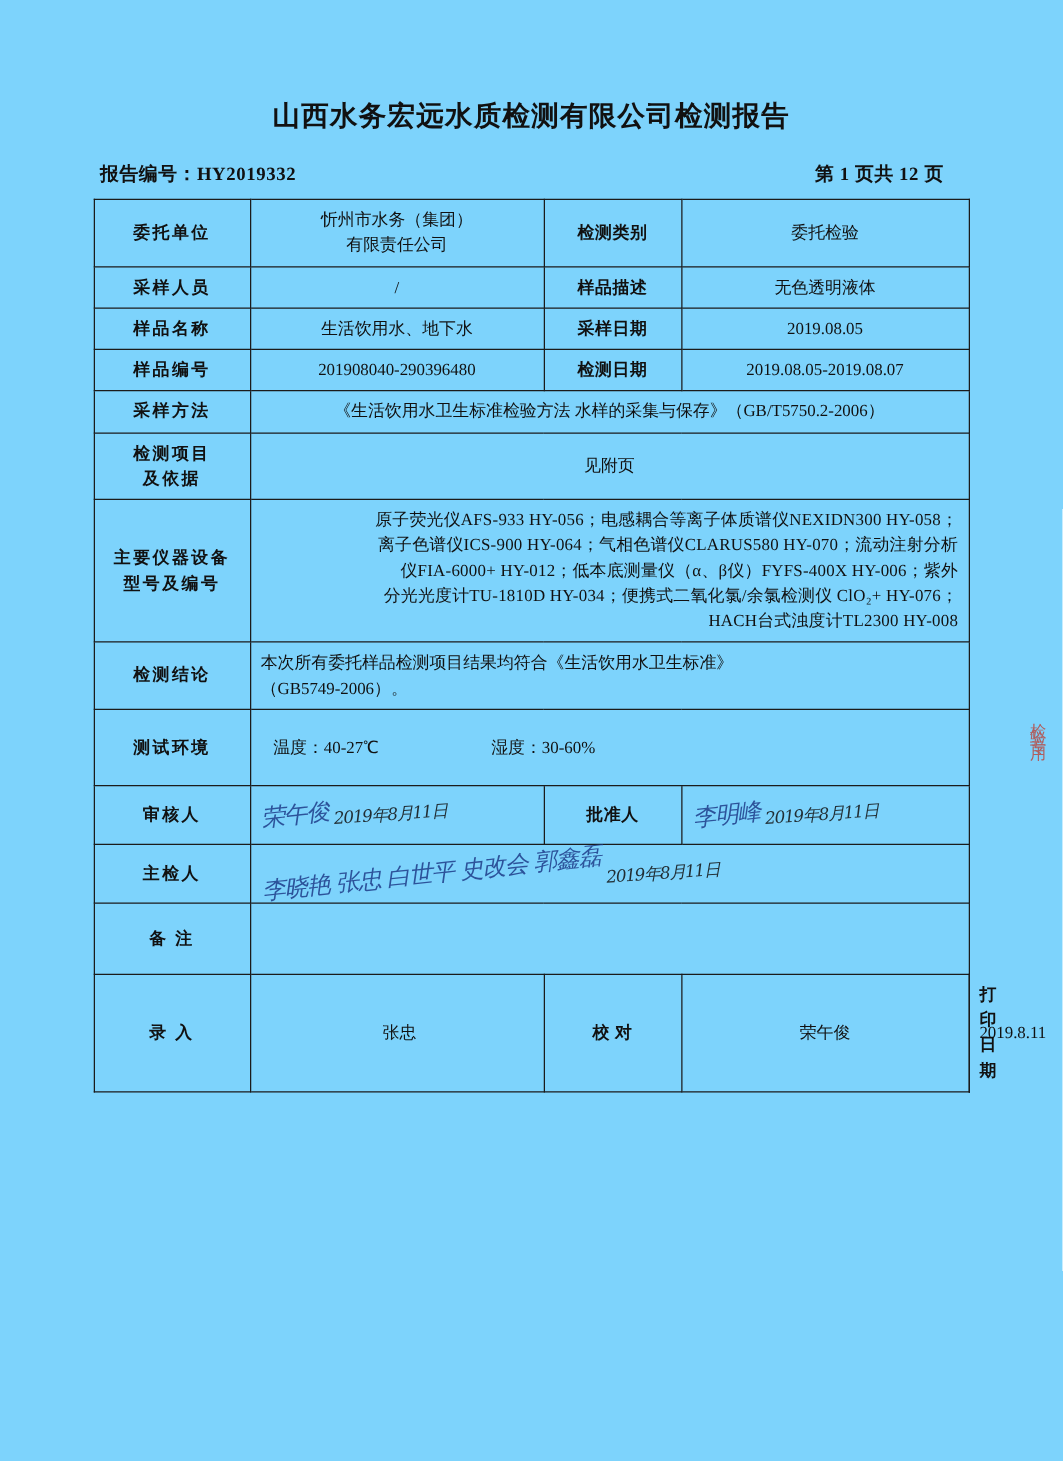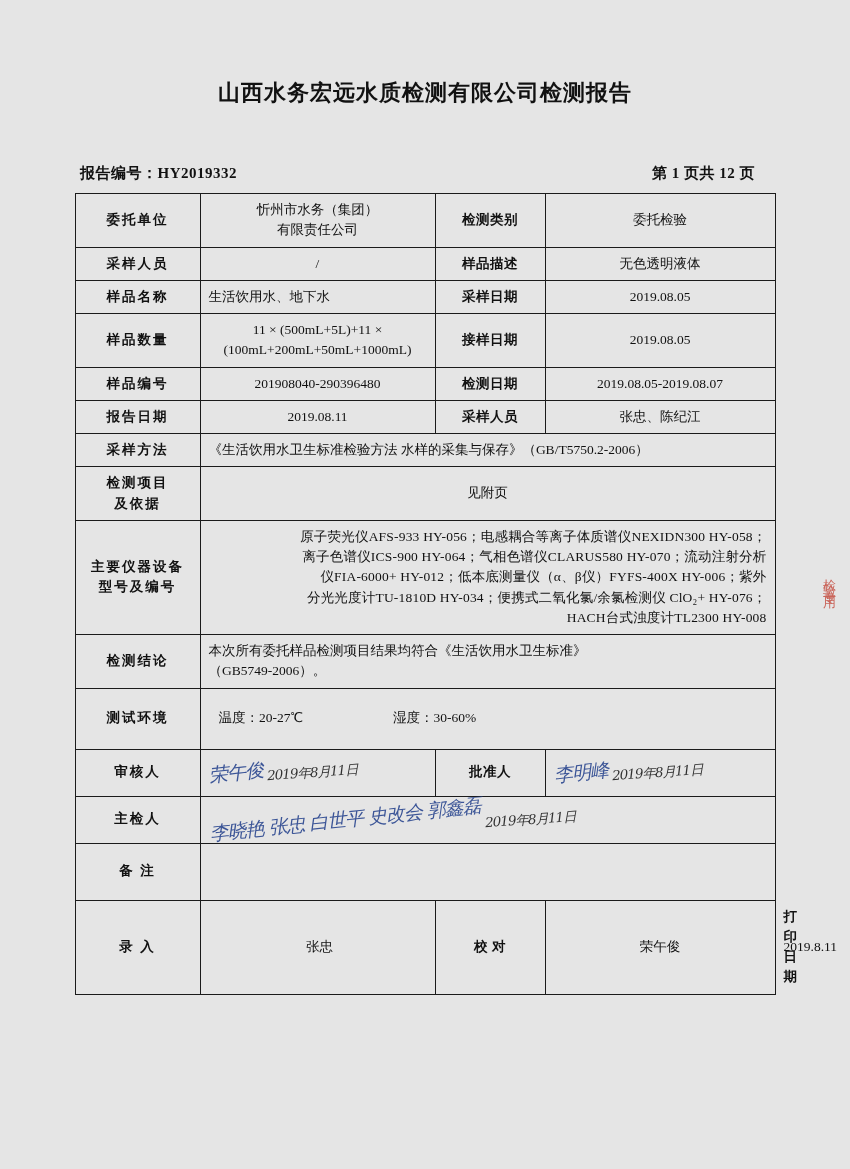--- a/index.html
+++ b/index.html
@@ -13,39 +13,39 @@
     font-family: "Liberation Serif", serif;
     color: #111;
     position: relative;
     overflow: hidden;
   }
   .page {
     position: absolute;
     top: 0; left: 0;
     width: 850px;
     height: 1169px;
-    background: #e5e5e5;
+    background: #7dd3fc;
   }
   .title {
     text-align: center;
     font-size: 22px;
     font-weight: bold;
     letter-spacing: 1px;
     margin-top: 78px;
     font-family: "DejaVu Sans", sans-serif;
   }
   .meta-row {
     display: flex;
     justify-content: space-between;
     align-items: baseline;
     margin: 22px 95px 10px 80px;
     font-size: 15px;
     font-weight: bold;
   }
-  .meta-row .left { letter-spacing: 0.5px; margin-top: 34px; }
+  .meta-row .left { letter-spacing: 0.5px; }
   .meta-row .right { letter-spacing: 0.5px; }
 
   table.report {
     border-collapse: collapse;
     width: 700px;
     margin: 0 auto;
     table-layout: fixed;
   }
   table.report td {
     border: 1px solid #1b1b1b;
@@ -61,21 +61,21 @@
     letter-spacing: 2px;
     font-size: 14px;
   }
   td.label-narrow {
     letter-spacing: 0.5px;
   }
   td.val-center {
     text-align: center;
   }
   td.val-left {
-    text-align: left;
+    text-align: center;
     padding-left: 12px;
   }
   .twoline { line-height: 1.6; }
   .small { font-size: 12.8px; }
   .instr {
     font-size: 13px;
     line-height: 1.72;
     text-align: right;
     letter-spacing: 0.2px;
   }
@@ -174,43 +174,28 @@
         <td class="val-center">无色透明液体</td>
       </tr>
 
       <tr>
         <td class="label">样品名称</td>
         <td class="val-left">生活饮用水、地下水</td>
         <td class="label label-narrow">采样日期</td>
         <td class="val-center">2019.08.05</td>
       </tr>
 
-      <tr>
-        <td class="label">样品数量</td>
-        <td class="val-center twoline small">
-          <div>11 × (500mL+5L)+11 ×</div>
-          <div>(100mL+200mL+50mL+1000mL)</div>
-        </td>
-        <td class="label label-narrow">接样日期</td>
-        <td class="val-center">2019.08.05</td>
-      </tr>
 
       <tr>
         <td class="label">样品编号</td>
         <td class="val-center">201908040-290396480</td>
         <td class="label label-narrow">检测日期</td>
         <td class="val-center">2019.08.05-2019.08.07</td>
       </tr>
 
-      <tr>
-        <td class="label">报告日期</td>
-        <td class="val-center">2019.08.11</td>
-        <td class="label label-narrow">采样人员</td>
-        <td class="val-center">张忠、陈纪江</td>
-      </tr>
 
       <tr>
         <td class="label">采样方法</td>
         <td colspan="3" class="val-left">《生活饮用水卫生标准检验方法 水样的采集与保存》（GB/T5750.2-2006）</td>
       </tr>
 
       <tr>
         <td class="label">
           <div>检测项目</div>
           <div>及依据</div>
@@ -237,21 +222,21 @@
         <td colspan="3" class="concl">
           <div>本次所有委托样品检测项目结果均符合《生活饮用水卫生标准》</div>
           <div>（GB5749-2006）。</div>
         </td>
       </tr>
 
       <tr>
         <td class="label" style="height:48px">测试环境</td>
         <td colspan="3">
           <div class="env">
-            <span>温度：20-27℃</span>
+            <span>温度：40-27℃</span>
             <span>湿度：30-60%</span>
           </div>
         </td>
       </tr>
 
       <tr>
         <td class="label">审核人</td>
         <td class="sig-cell">
           <div class="sig-line">
             <span class="handwriting">荣午俊</span>

